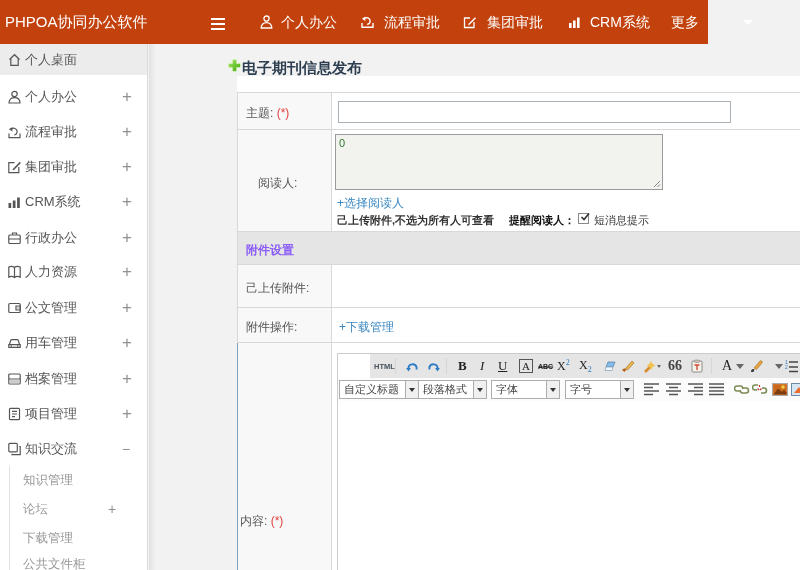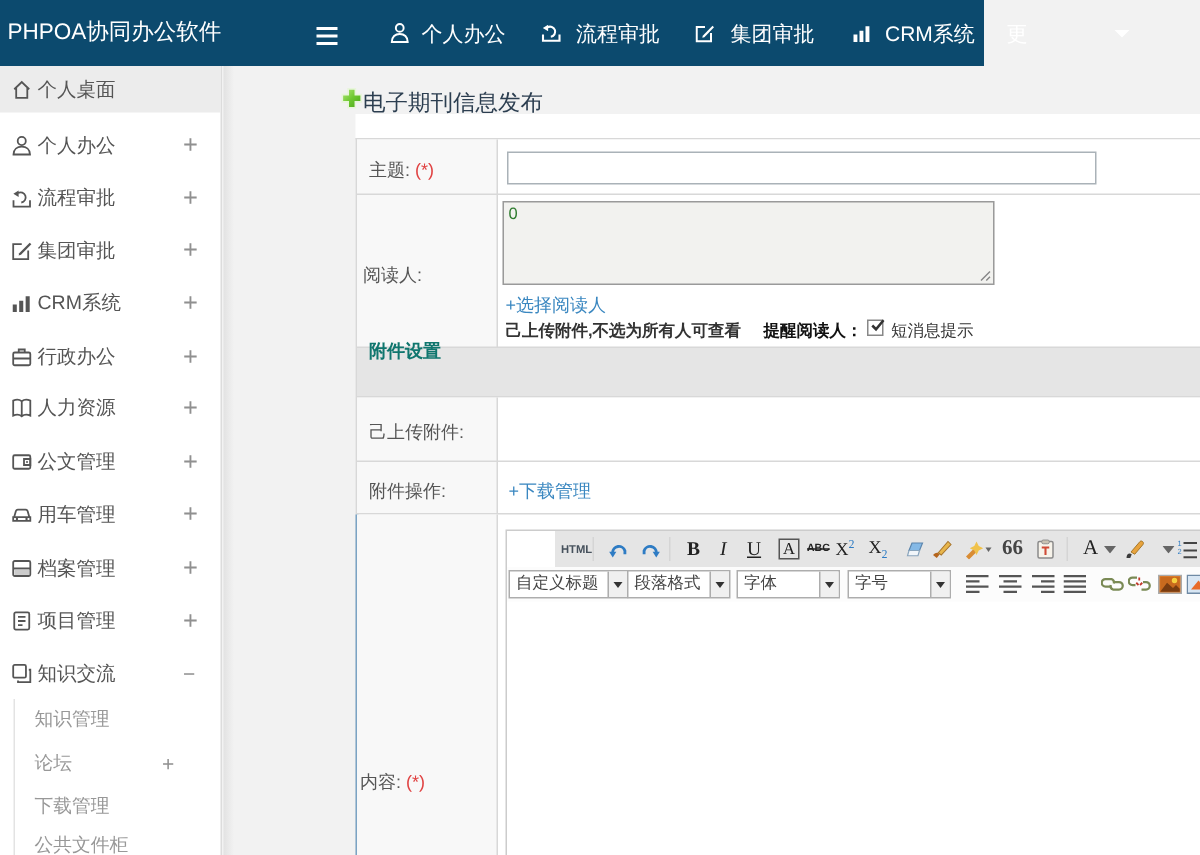--- a/index.html
+++ b/index.html
@@ -1,42 +1,42 @@
 <!DOCTYPE html>
 <html><head>
 <meta charset="utf-8">
 <style>
 * { margin:0; padding:0; box-sizing:border-box; }
 html,body { width:800px; height:570px; overflow:hidden; font-family:"Liberation Sans",sans-serif; }
 body { position:relative; background:#f2f2f2; }
 .abs { position:absolute; }
 
 
-#header { left:0; top:0; width:656px; height:44px; background:#0c4a6e; }
+#header { left:0; top:0; width:708px; height:44px; background:#c2410c; }
 #logo { left:5px; top:0; height:44px; line-height:44px; color:#fff; font-size:15px; }
 .hnav { color:#fff; font-size:14px; height:44px; line-height:44px; }
 #burger { left:211px; top:18px; width:14px; height:11px; }
 #burger div { height:2px; background:#fff; margin-bottom:3px; }
 .hicon { top:15px; }
 
 
 #sidebar { left:0; top:44px; width:148px; height:526px; background:#fff; border-right:1px solid #dcdcdc; }
 .mitem { left:0; width:147px; height:34px; color:#555; font-size:13px; }
 .mtext { position:absolute; left:25px; top:50%; transform:translateY(-50%); }
 .micon { position:absolute; left:7px; top:50%; transform:translateY(-50%); width:15px; height:15px; }
 .plus { position:absolute; left:122px; top:50%; transform:translateY(-50%); color:#909090; font-size:17px; font-weight:400; }
 .sub { left:0; width:147px; height:29px; color:#989898; font-size:12.5px; }
 .sub .mtext { left:23px; }
 #subline { left:9px; top:422px; width:1px; height:104px; background:#e3e3e3; }
 
 
 #content { left:149px; top:44px; width:651px; height:526px; background:#f2f2f2; }
 #content::before { content:""; position:absolute; left:0; top:0; width:7px; height:100%; background:linear-gradient(to right, #e2e2e2, #f2f2f2); }
 #panel { position:absolute; left:88px; top:32px; width:563px; height:494px; background:#fff; }
-#title { left:93px; top:15px; font-size:15px; font-weight:normal; color:#2c3e50; }
+#title { left:93px; top:15px; font-size:15px; font-weight:bold; color:#2c3e50; }
 .link { color:#3a87c0; font-size:12px; }
 .red { color:#e04343; }
 .lbl { font-size:12px; color:#555; }
 
 
 .t1 { position:absolute; top:50%; transform:translateY(-50%); }
 .t1i { position:absolute; top:5px; }
 .tsep { position:absolute; top:4px; width:1px; height:16px; background:#d5d5d5; }
 .tbox { position:absolute; top:2px; height:19px; border:1px solid #adadad; background:#fff; font-size:11px; color:#444; line-height:17px; padding-left:4px; }
 .tbox::after { content:""; position:absolute; right:0; top:0; width:12px; height:17px; border-left:1px solid #adadad; background:#f0f0f0; }
@@ -207,39 +207,39 @@
   <div id="title" class="abs">电子期刊信息发布</div>
 
   <div class="abs" id="tablewrap" style="left:88px;top:48px;width:563px;height:478px;border-top:1px solid #d8d8d8;border-left:1px solid #d8d8d8;">
 
     <div class="abs" style="left:0;top:0;width:94px;height:37px;background:#f8f8f8;border-right:1px solid #d8d8d8;border-bottom:1px solid #d8d8d8;"></div>
     <div class="abs lbl" style="left:8px;top:12px;">主题: <span class="red">(*)</span></div>
     <div class="abs" style="left:94px;top:0;width:469px;height:37px;border-bottom:1px solid #d8d8d8;background:#fff;"></div>
     <div class="abs" style="left:100px;top:8px;width:393px;height:22px;border:1px solid #aab2b8;background:#fff;"></div>
 
     <div class="abs" style="left:0;top:37px;width:94px;height:102px;background:#f8f8f8;border-right:1px solid #d8d8d8;border-bottom:1px solid #d8d8d8;"></div>
-    <div class="abs lbl" style="left:4px;top:82px;">阅读人:</div>
+    <div class="abs lbl" style="left:20px;top:82px;">阅读人:</div>
     <div class="abs" style="left:94px;top:37px;width:469px;height:102px;border-bottom:1px solid #d8d8d8;background:#fff;"></div>
     <div class="abs" style="left:97px;top:41px;width:328px;height:56px;border:1px solid #9a9a9a;background:#f2f2ef;">
       <div style="color:#317d31;font-size:11px;padding:2px 0 0 3px;">0</div>
       <svg style="position:absolute;right:1px;bottom:1px" width="8" height="8" viewBox="0 0 8 8">
           <path d="M7 1 L1 7 M7 4.5 L4.5 7" stroke="#888" stroke-width="1" fill="none"></path>
         </svg>
     </div>
     <div class="abs link" style="left:99px;top:102px;">+选择阅读人</div>
     <div class="abs" style="left:99px;top:120px;font-size:11px;color:#333;font-weight:bold;">己上传附件,不选为所有人可查看</div>
     <div class="abs" style="left:271px;top:120px;font-size:11px;color:#111;font-weight:bold;">提醒阅读人：</div>
     <div class="abs" style="left:340px;top:120px;width:11px;height:11px;border:1px solid #888;background:#fff;"></div>
     <svg class="abs" style="left:341px;top:118px" width="12" height="12" viewBox="0 0 12 12">
         <path d="M2.5 6 L5 8.5 L10 2.5" stroke="#333" stroke-width="1.7" fill="none"></path>
       </svg>
     <div class="abs" style="left:356px;top:120px;font-size:11px;color:#333;">短消息提示</div>
 
     <div class="abs" style="left:0;top:139px;width:563px;height:33px;background:#e5e5e5;border-bottom:1px solid #d8d8d8;"></div>
-    <div class="abs" style="left:8px;top:133px;font-size:12px;font-weight:bold;color:#0f766e;">附件设置</div>
+    <div class="abs" style="left:8px;top:149px;font-size:12px;font-weight:bold;color:#8b5cf6;">附件设置</div>
 
     <div class="abs" style="left:0;top:172px;width:94px;height:43px;background:#f8f8f8;border-right:1px solid #d8d8d8;border-bottom:1px solid #d8d8d8;"></div>
     <div class="abs lbl" style="left:8px;top:187px;">己上传附件:</div>
     <div class="abs" style="left:94px;top:172px;width:469px;height:43px;border-bottom:1px solid #d8d8d8;background:#fff;"></div>
 
     <div class="abs" style="left:0;top:215px;width:94px;height:35px;background:#f8f8f8;border-right:1px solid #d8d8d8;border-bottom:1px solid #d8d8d8;"></div>
     <div class="abs lbl" style="left:8px;top:226px;">附件操作:</div>
     <div class="abs" style="left:94px;top:215px;width:469px;height:35px;border-bottom:1px solid #d8d8d8;background:#fff;"></div>
     <div class="abs link" style="left:101px;top:226px;">+下载管理</div>
 

